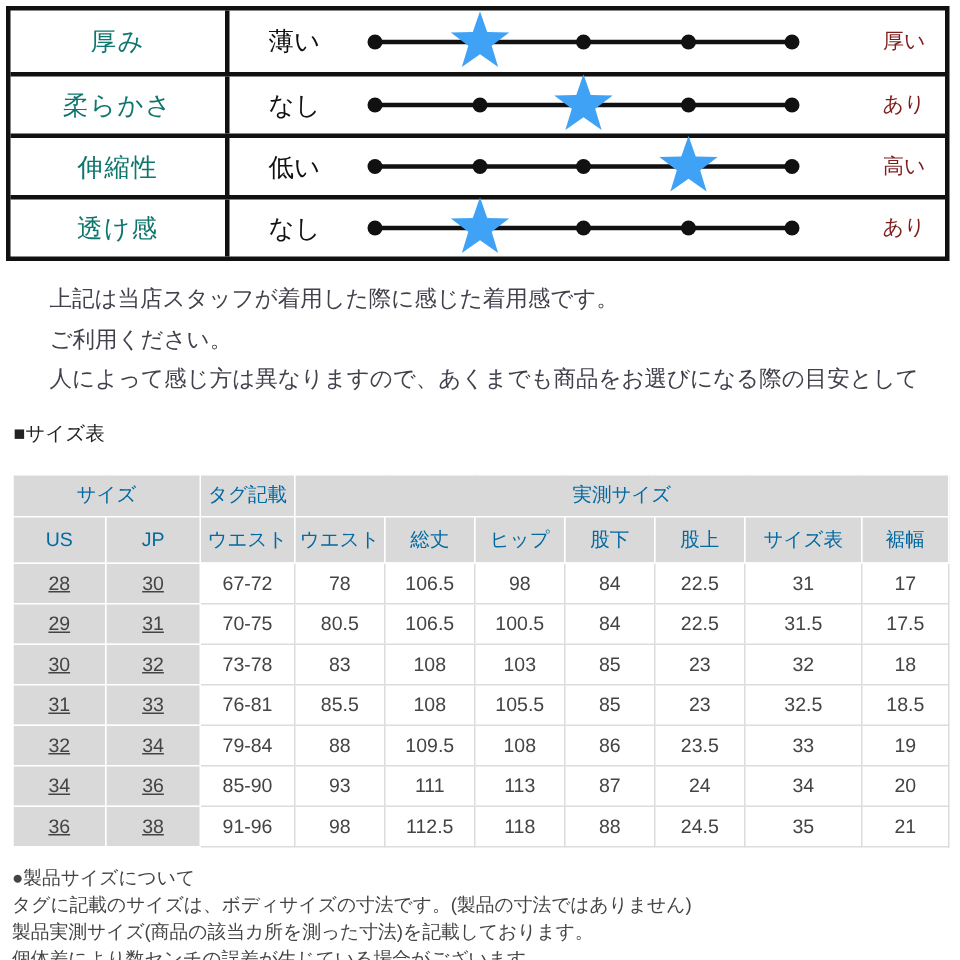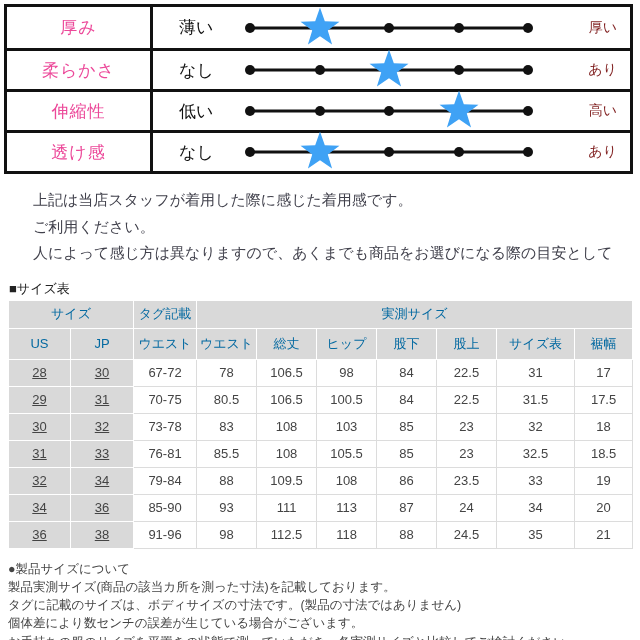--- a/index.html
+++ b/index.html
@@ -14,42 +14,42 @@
   }
   
   .rating-table{
     margin:4px 0 0 4px;width:629px;border:3px solid var(--grid);
   }
   .rating-row{display:flex;border-top:3px solid var(--grid);height:41px;}
   .rating-row:first-child{border-top:none;}
   .rating-label{
     width:146px;border-right:3px solid var(--grid);
     display:flex;align-items:center;justify-content:center;
-    font-size:17px;color:#ec4899;letter-spacing:1px;
+    font-size:17px;color:#0f766e;letter-spacing:1px;
   }
   .scale-cell{flex:1;display:flex;align-items:center;position:relative;}
   .scale-left{padding-left:26px;width:97px;font-size:17px;color:#111;}
   .track{position:relative;width:278px;height:41px;}
   .track-line{
     position:absolute;left:3px;right:3px;top:50%;height:3px;
     transform:translateY(-50%);background:var(--grid);z-index:1;
   }
   .dot{
     position:absolute;top:50%;width:10px;height:10px;border-radius:50%;
     background:var(--grid);transform:translate(-50%,-50%);z-index:2;
   }
   .star{
     position:absolute;top:50%;transform:translate(-50%,-50%);
     width:41px;height:41px;z-index:3;
   }
   .scale-right{margin-left:auto;margin-right:13px;font-size:14px;color:#7f1d1d;}
   
   .intro{margin:13px 0 0 33px;font-size:15px;line-height:26.5px;color:var(--intro-text);}
   
-  .size-title{margin:13px 0 2px 9px;font-size:13px;color:#222;}
+  .size-title{margin:13px 0 18px 9px;font-size:13px;color:#222;}
   table.size-table{
     margin-left:8px;width:624px;border-collapse:collapse;
     font-size:13px;color:var(--body-text);table-layout:fixed;
   }
   .size-table th,.size-table td{
     border:1px solid var(--cell-border);text-align:center;
     font-weight:normal;padding:0;
   }
   .size-table thead th{background:var(--hdr-bg);border-color:#fff;color:#0369a1;}
   .size-table thead tr:first-child th{height:28px;}
@@ -256,17 +256,17 @@
         <td>88</td>
         <td>24.5</td>
         <td>35</td>
         <td>21</td>
       </tr>
     </tbody>
 </table>
 
 <div class="notes">
   <div>●製品サイズについて</div>
+  <div>タグに記載のサイズは、ボディサイズの寸法です。(製品の寸法ではありません)</div>
   <div>製品実測サイズ(商品の該当カ所を測った寸法)を記載しております。</div>
-  <div>タグに記載のサイズは、ボディサイズの寸法です。(製品の寸法ではありません)</div>
   <div>個体差により数センチの誤差が生じている場合がございます。</div>
   <div>お手持ちの服のサイズを平置きの状態で測っていただき、各実測サイズと比較してご検討ください。</div>
 </div>
 
 </body></html>

